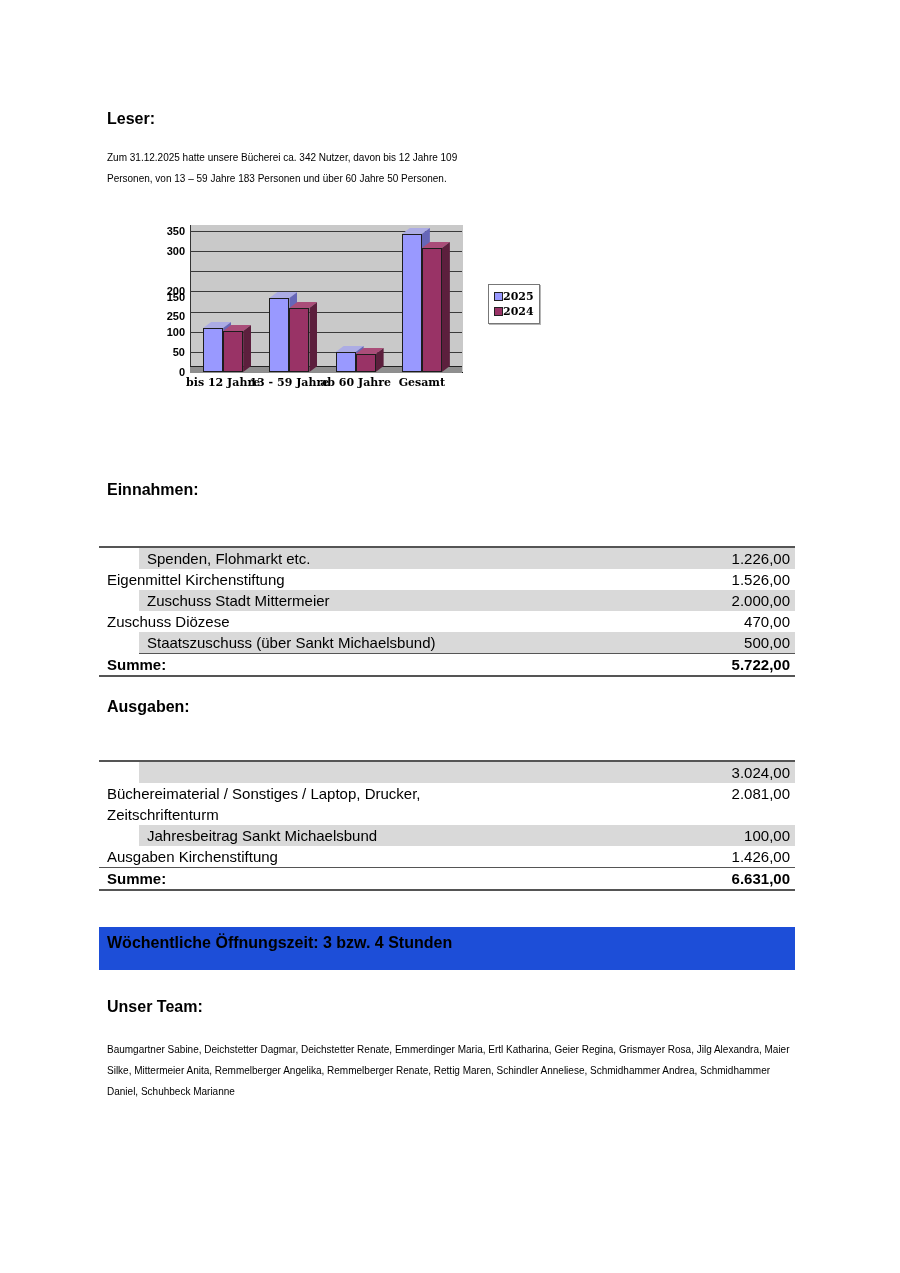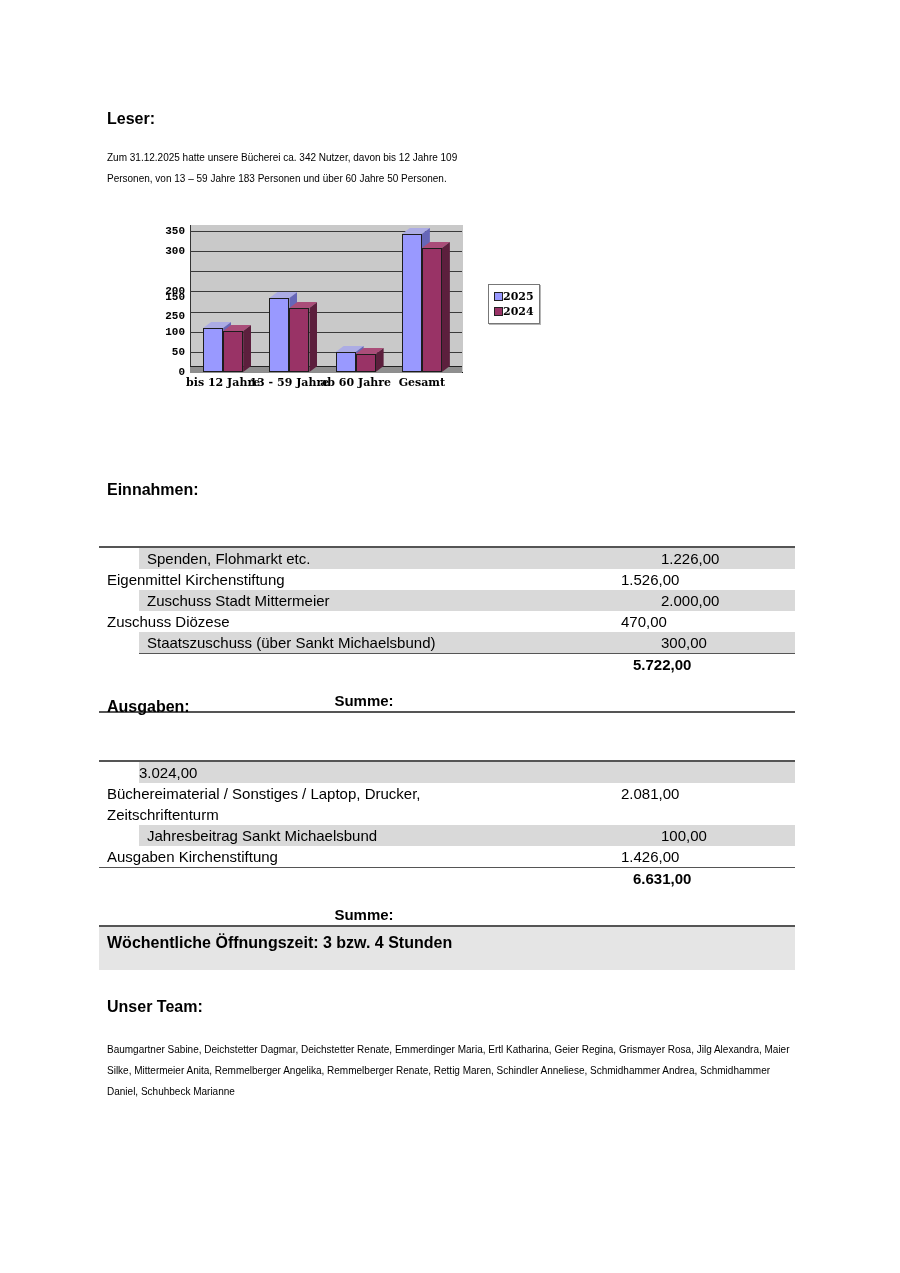--- a/index.html
+++ b/index.html
@@ -6,46 +6,46 @@
   #page{position:relative;width:900px;height:1273px;background:#ffffff;
         font-family:"Liberation Sans",sans-serif;color:#000;overflow:hidden;}
   .abs{position:absolute;}
   .h1{font-size:16px;font-weight:bold;line-height:19px;}
   .body-text{font-size:10px;line-height:21px;white-space:pre-line;}
   
   .fin-table{position:absolute;width:696px;border-top:2px solid #555;font-size:15px;}
   .t-row{display:flex;align-items:flex-start;}
   .t-row.shaded{background:#d9d9d9;margin-left:40px;}
   .t-label{width:514px;padding-left:8px;line-height:21px;white-space:pre-line;}
-  .t-value{flex:1;text-align:left;padding-right:5px;line-height:21px;}
+  .t-value{flex:1;text-align:right;padding-right:5px;line-height:21px;}
   .t-row.last-data{border-bottom:1px solid #555;}
   .t-row.summe{border-bottom:2px solid #555;font-weight:bold;}
-  .t-row.summe .t-label{text-align:center;padding-right:12px;margin-top:36px;}
+  .t-row.summe .t-label{text-align:left;padding-right:12px;}
   
   #chart{position:absolute;left:150px;top:222px;width:390px;height:172px;}
   #plot-bg{position:absolute;left:40px;top:3px;width:272px;height:147px;
            border-left:1px solid #333;border-bottom:1px solid #111;}
   .gridline{position:absolute;height:1px;width:272px;left:40px;}
   .floor{position:absolute;left:40px;top:144px;width:272px;height:6px;border-top:1px solid #222;}
   .ylab{position:absolute;left:0;width:35px;text-align:right;
-        font-family:Liberation Mono, monospace;font-weight:bold;font-size:11px;line-height:14px;}
+        font-family:Liberation Sans, sans-serif;font-weight:bold;font-size:11px;line-height:14px;}
   .xlab{position:absolute;top:154px;text-align:center;
         font-family:"DejaVu Serif",serif;font-weight:bold;font-size:11px;line-height:13px;}
   .bar-front{position:absolute;box-sizing:border-box;border:1px solid #1d1d1d;}
   .bar-top{position:absolute;height:6px;width:28px;
            clip-path:polygon(0 100%,8px 0,100% 0,20px 100%);}
   .bar-side{position:absolute;width:8px;
             clip-path:polygon(0 6px,100% 0,100% calc(100% - 6px),0 100%);}
   #legend{position:absolute;left:338px;top:62px;background:#fff;border:1px solid #777;
           box-shadow:1px 1px 0 #b5b5b5;padding:4px 5px;}
   .legend-item{display:flex;align-items:center;gap:0;height:15px;}
   .legend-swatch{width:7px;height:7px;border:1px solid #222;flex:none;}
   .legend-label{font-family:"DejaVu Serif",serif;font-weight:bold;font-size:11px;line-height:13px;}
   
-  #banner{position:absolute;left:99px;top:927px;width:696px;height:43px;background:#e5e5e5;
+  #banner{position:absolute;left:99px;top:927px;width:696px;height:43px;background:#1d4ed8;
           box-sizing:border-box;padding:7px 0 0 8px;font-size:16px;font-weight:bold;}
 </style>
 </head>
 <body>
 
 <div id="page">
 
   <div class="abs h1" style="left:107px;top:109px;">Leser:</div>
 
   <div class="abs body-text" style="left:107px;top:147px;width:690px;">Zum 31.12.2025 hatte unsere Bücherei ca. 342 Nutzer, davon bis 12 Jahre 109
@@ -125,21 +125,21 @@
       <div class="t-row shaded">
         <div class="t-label">Zuschuss Stadt Mittermeier</div>
         <div class="t-value">2.000,00</div>
       </div>
       <div class="t-row">
         <div class="t-label">Zuschuss Diözese</div>
         <div class="t-value">470,00</div>
       </div>
       <div class="t-row shaded last-data">
         <div class="t-label">Staatszuschuss (über Sankt Michaelsbund)</div>
-        <div class="t-value">300,00</div>
+        <div class="t-value">500,00</div>
       </div>
       <div class="t-row summe">
         <div class="t-label">Summe:</div>
         <div class="t-value">5.722,00</div>
       </div>
     </div>
 
   <div class="abs h1" style="left:107px;top:697px;">Ausgaben:</div>
 
   <div class="fin-table" style="left:99px;top:760px;" id="table-ausgaben">

